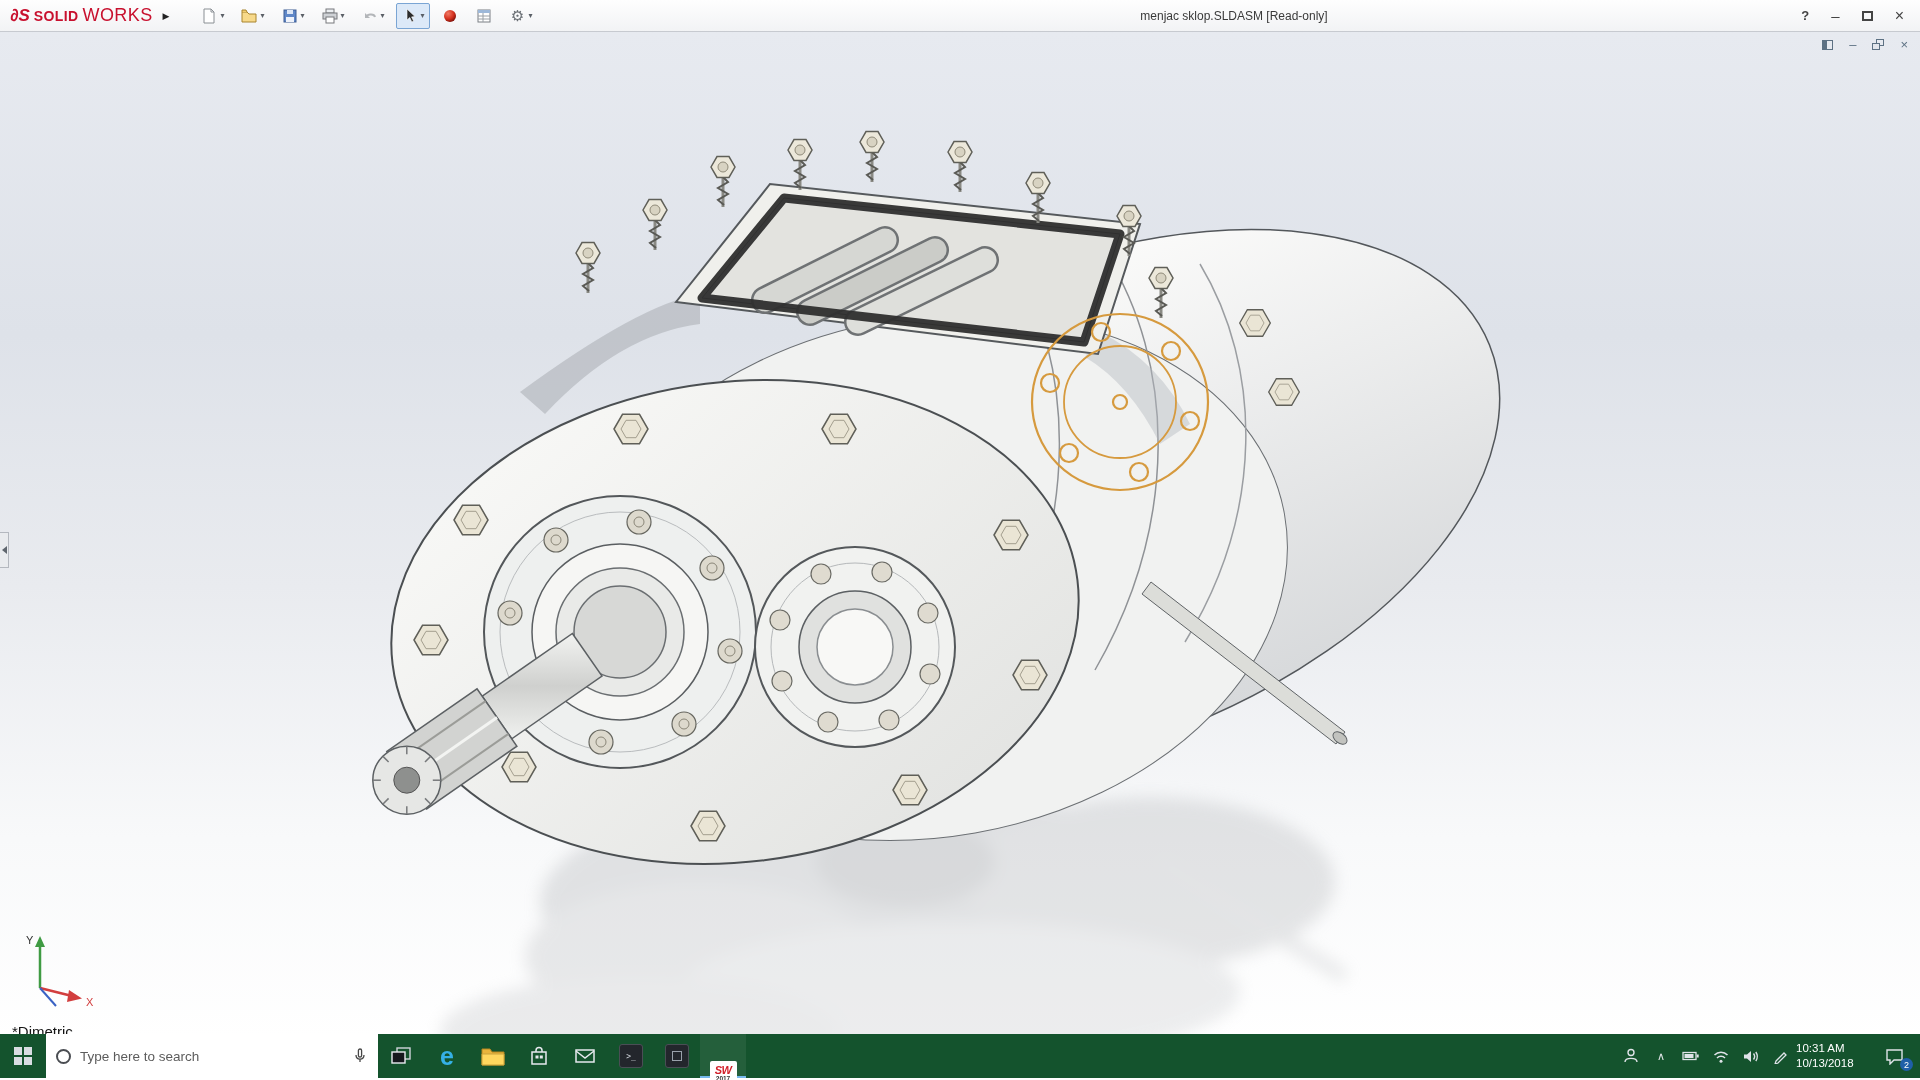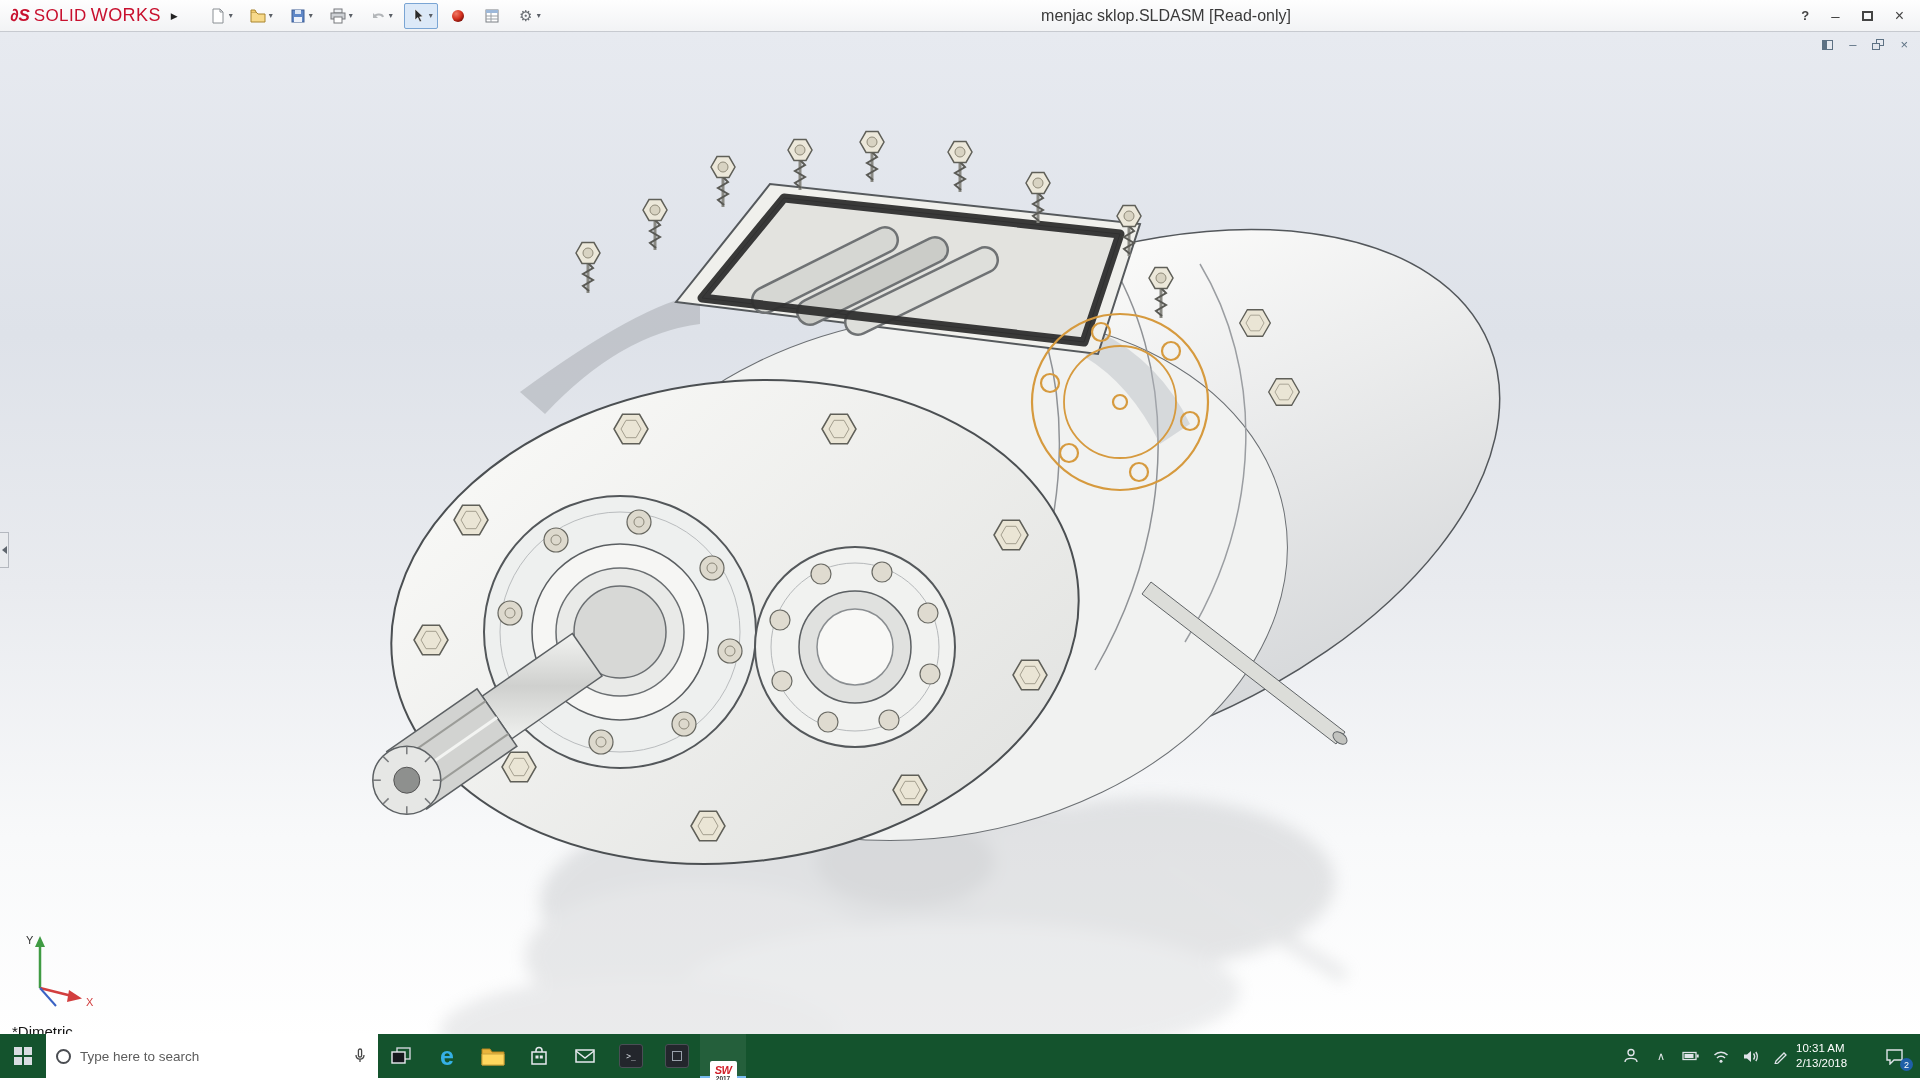--- a/index.html
+++ b/index.html
@@ -7,30 +7,30 @@
 
   
   .titlebar {
     position:absolute; top:0; left:0; width:1920px; height:32px;
     background:linear-gradient(#fefefe,#f2f3f5);
     border-bottom:1px solid #c7cad0;
     display:flex; align-items:center; z-index:50;
   }
   .brand { display:flex; align-items:baseline; gap:4px; padding-left:10px; }
   .brand-mark { color:#c8102e; font-style:italic; font-weight:bold; font-size:17px; }
-  .brand-bold { color:#c8102e; font-weight:normal; font-size:17px; letter-spacing:.4px; }
+  .brand-bold { color:#c8102e; font-weight:bold; font-size:14px; letter-spacing:.4px; }
   .brand-light { color:#c8102e; font-weight:normal; font-size:18px; letter-spacing:.4px; }
   .menu-arrow { font-size:9px; color:#222; margin-left:10px; }
   .toolbar { display:flex; align-items:center; margin-left:26px; gap:6px; }
   .tb-btn { display:flex; align-items:center; gap:2px; padding:3px 4px; border:1px solid transparent; border-radius:2px; }
   .tb-btn.active { background:#dce9f8; border-color:#7aa5d4; }
   .tb-caret { font-size:8px; color:#5a5f66; }
   .tb-icon { width:18px; height:18px; display:flex; align-items:center; justify-content:center; }
   .gear-glyph { font-size:15px; color:#6a6f74; line-height:1; }
-  .title-text { position:absolute; left:1166px; transform:translateX(-50%); font-size:16px; color:#3a3a3a; white-space:nowrap; }
+  .title-text { position:absolute; left:1234px; transform:translateX(-50%); font-size:12px; color:#3a3a3a; white-space:nowrap; }
   .win-controls { margin-left:auto; display:flex; align-items:center; gap:22px; padding-right:16px; }
   .win-help { font-size:13px; color:#444; font-weight:bold; }
   .win-min { font-size:15px; color:#444; line-height:10px; }
   .win-max { width:11px; height:10px; border:2px solid #444; }
   .win-close { font-size:16px; color:#444; line-height:12px; }
 
   
   .viewport {
     position:absolute; top:32px; left:0; width:1920px; height:1008px;
     background:linear-gradient(180deg,#e7eaf0 0%, #dee2e9 30%, #e9ebef 55%, #f8f9fa 80%, #ffffff 100%);
@@ -503,21 +503,21 @@
         <path d="M12.8,3 a8,8 0 0 1 0,9" fill="none" stroke="#dfe3e8" stroke-width="1.4"></path>
       </svg>
     </div>
     <div class="tray-slot">
       <svg width="16" height="16" viewBox="0 0 16 16">
         <path d="M3 13 L11 5 L13 7 L5 15 L2 16 Z" fill="none" stroke="#dfe3e8" stroke-width="1.3"></path>
       </svg>
     </div>
     <div class="clock">
       <div>10:31 AM</div>
-      <div>2/13/2018</div>
+      <div>10/13/2018</div>
     </div>
     <div class="tray-slot" style="width:40px;">
       <svg width="19" height="17" viewBox="0 0 19 17">
         <path d="M2 2h15v10H9l-4 4v-4H2z" fill="none" stroke="#dfe3e8" stroke-width="1.4"></path>
       </svg>
       <span class="badge">2</span>
     </div>
     <div class="show-desktop"></div>
   </div>
 </div>

